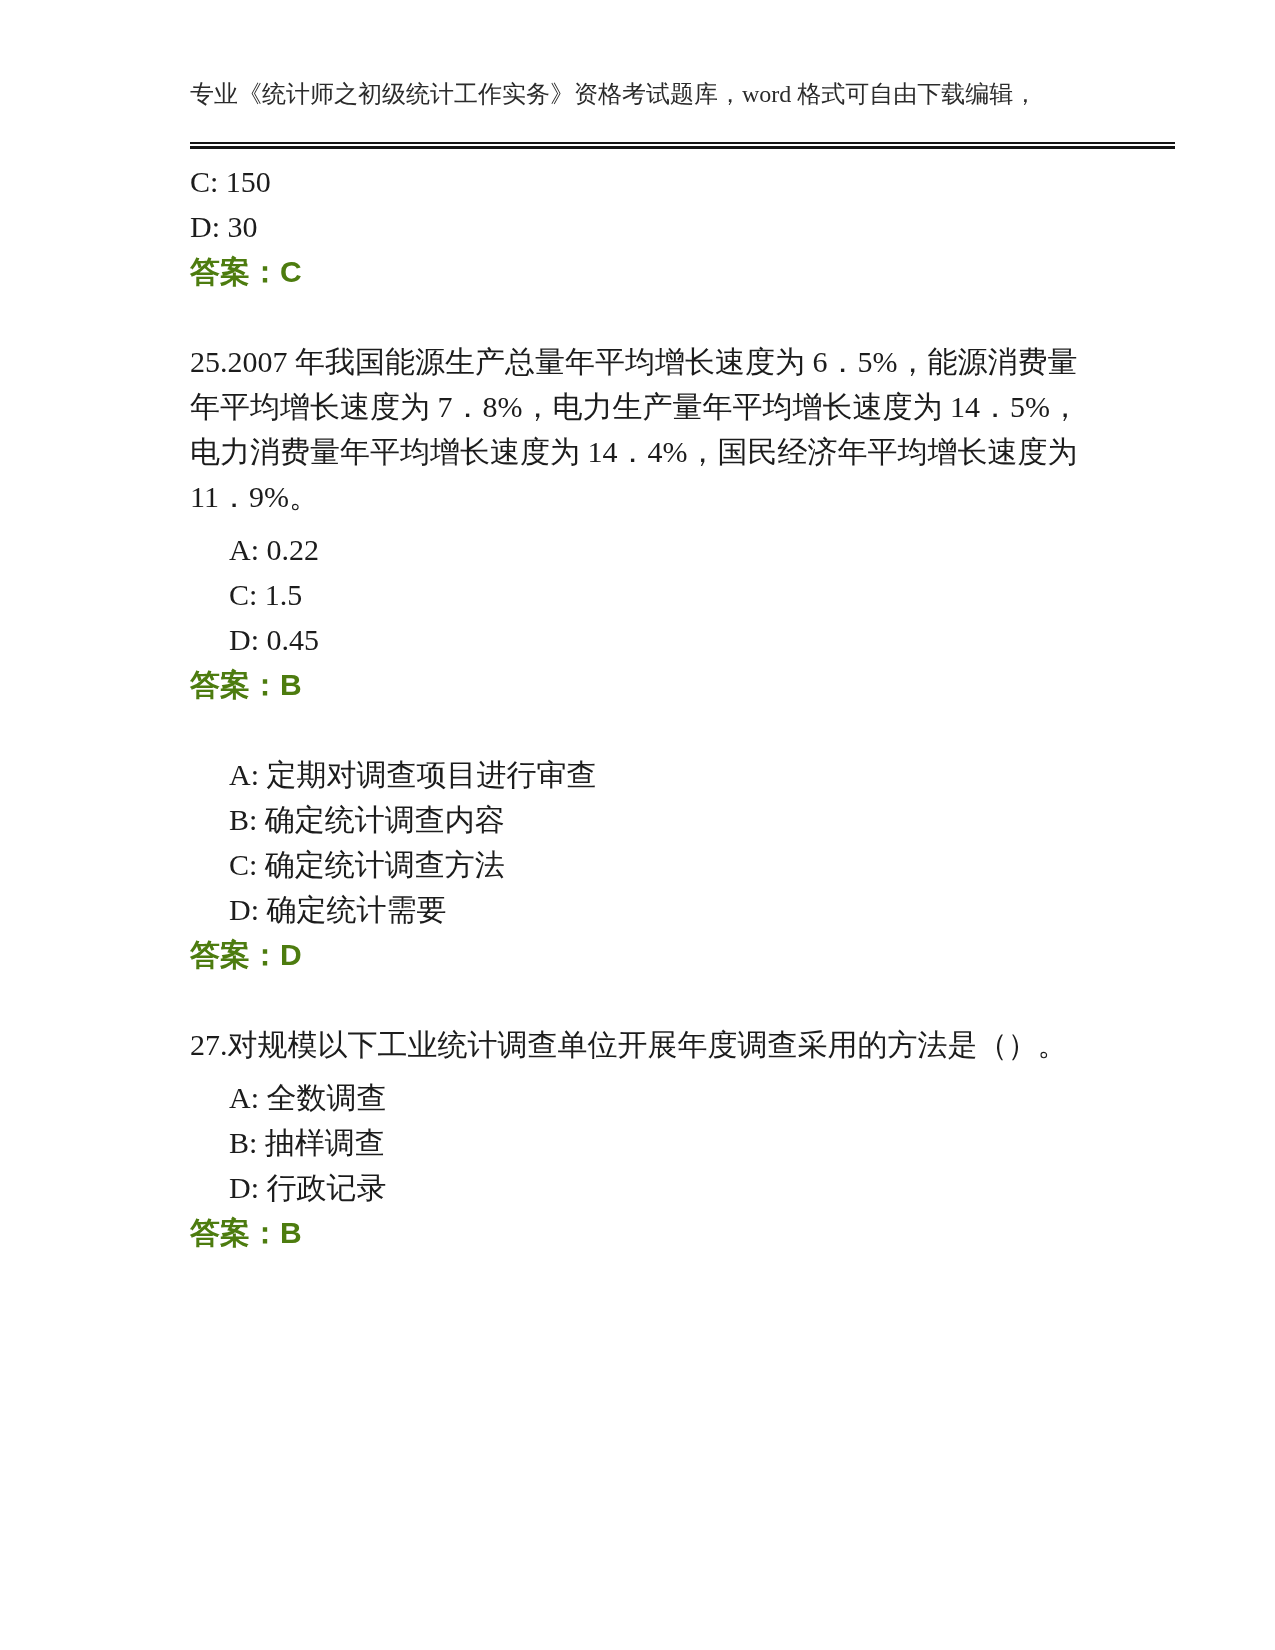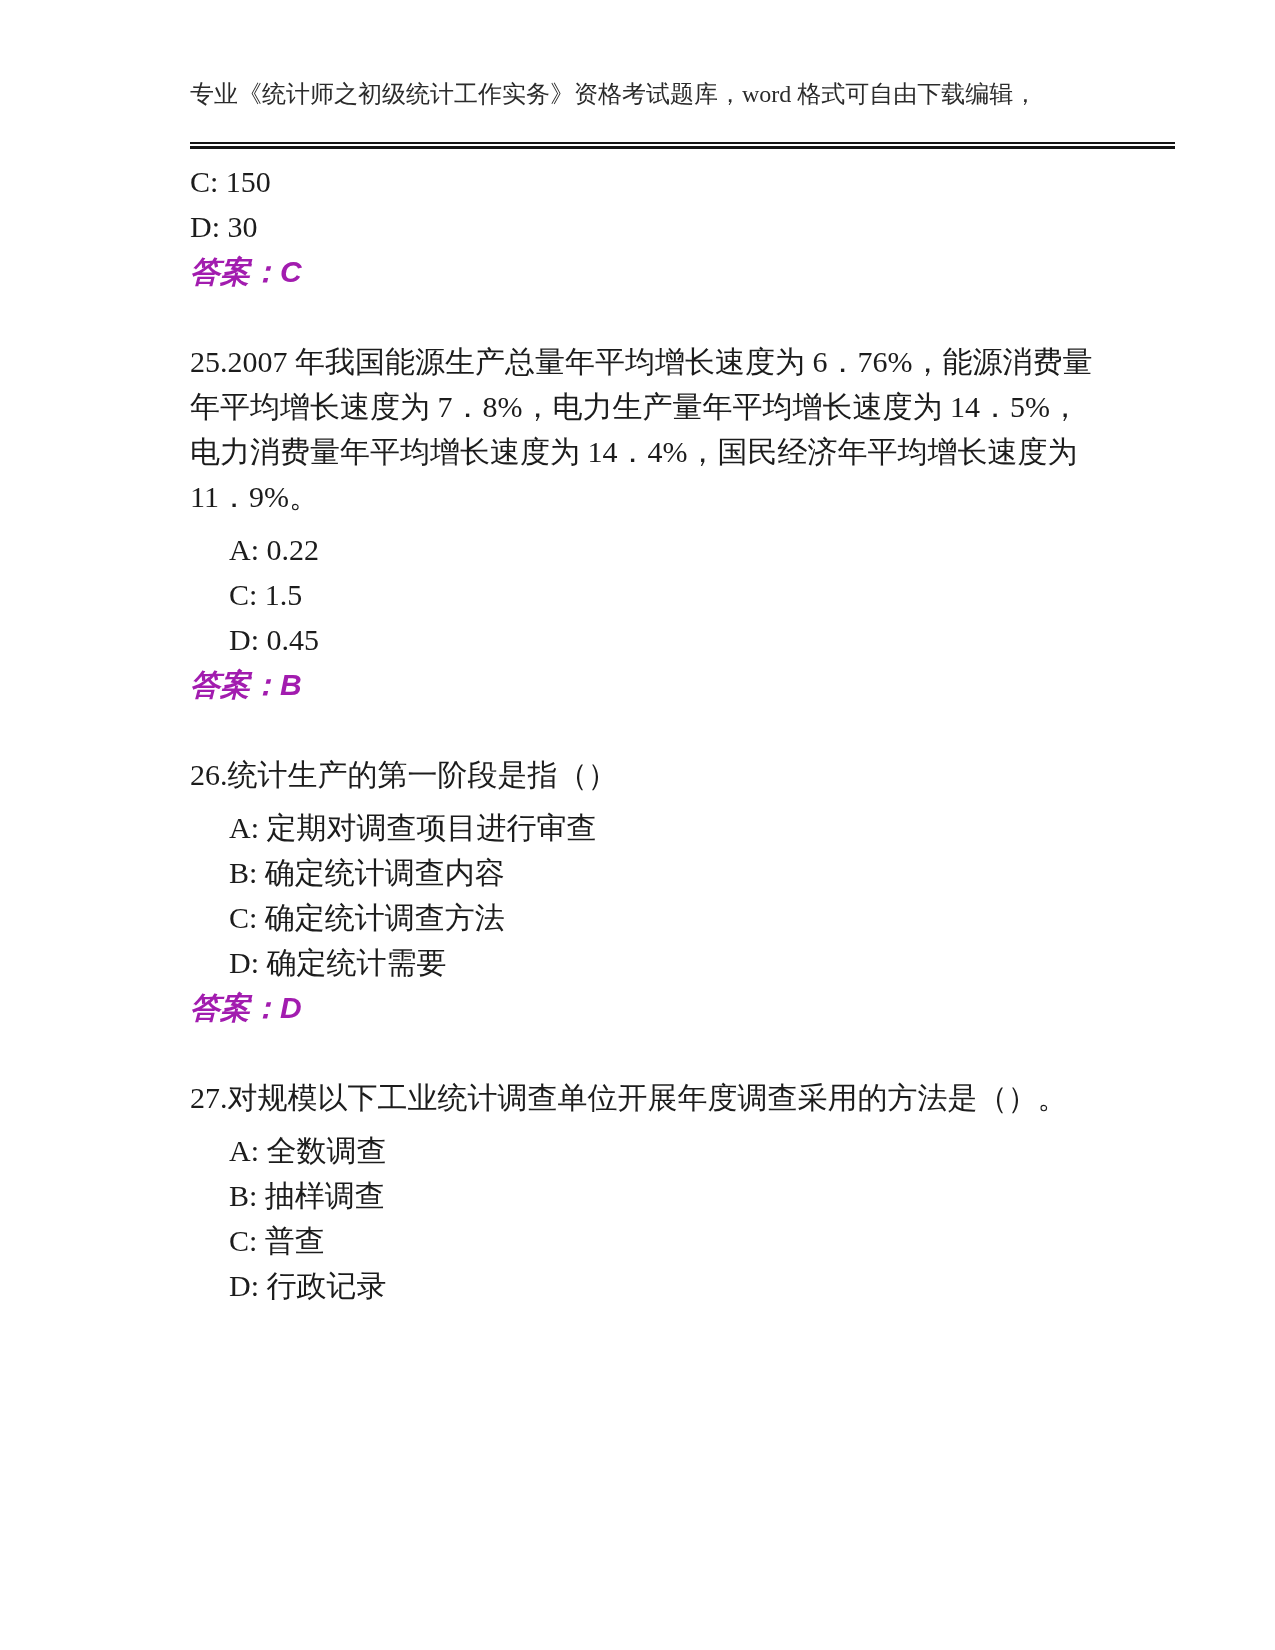--- a/index.html
+++ b/index.html
@@ -28,23 +28,22 @@
     width: 985px;
   }
   .body-text { font-size: 30px; line-height: 45px; }
   .line { white-space: nowrap; }
   .carryover { margin-top: 10px; }
   .question-block { margin-top: 45px; }
   .options-group { margin-top: 8px; margin-left: 39px; }
   .answer-line {
     font-family: "Liberation Sans", "DejaVu Sans", sans-serif;
     font-weight: 700;
-    color: #a21caf;
+    color: #4d7c0f;
     white-space: nowrap;
-    font-style: italic;
   }
 </style>
 </head>
 <body>
 
 <div class="page">
 
   <div class="doc-header">
     <div class="hline">专业《统计师之初级统计工作实务》资格考试题库，word 格式可自由下载编辑，</div>
   </div>
@@ -54,53 +53,49 @@
   <div class="body-text">
 
     <div class="carryover">
       <div class="line">C: 150</div>
       <div class="line">D: 30</div>
       <div class="answer-line">答案：C</div>
     </div>
 
     <div class="question-block">
       <div>
-        <div class="line">25.2007 年我国能源生产总量年平均增长速度为 6．76%，能源消费量</div>
+        <div class="line">25.2007 年我国能源生产总量年平均增长速度为 6．5%，能源消费量</div>
         <div class="line">年平均增长速度为 7．8%，电力生产量年平均增长速度为 14．5%，</div>
         <div class="line">电力消费量年平均增长速度为 14．4%，国民经济年平均增长速度为</div>
         <div class="line">11．9%。</div>
       </div>
       <div class="options-group">
         <div class="line">A: 0.22</div>
         <div class="line">C: 1.5</div>
         <div class="line">D: 0.45</div>
       </div>
       <div class="answer-line">答案：B</div>
     </div>
 
     <div class="question-block">
-      <div>
-        <div class="line">26.统计生产的第一阶段是指（）</div>
-      </div>
       <div class="options-group">
         <div class="line">A: 定期对调查项目进行审查</div>
         <div class="line">B: 确定统计调查内容</div>
         <div class="line">C: 确定统计调查方法</div>
         <div class="line">D: 确定统计需要</div>
       </div>
       <div class="answer-line">答案：D</div>
     </div>
 
     <div class="question-block">
       <div>
         <div class="line">27.对规模以下工业统计调查单位开展年度调查采用的方法是（）。</div>
       </div>
       <div class="options-group">
         <div class="line">A: 全数调查</div>
         <div class="line">B: 抽样调查</div>
-        <div class="line">C: 普查</div>
         <div class="line">D: 行政记录</div>
       </div>
       <div class="answer-line">答案：B</div>
     </div>
 
   </div>
 </div>
 
 </body></html>

